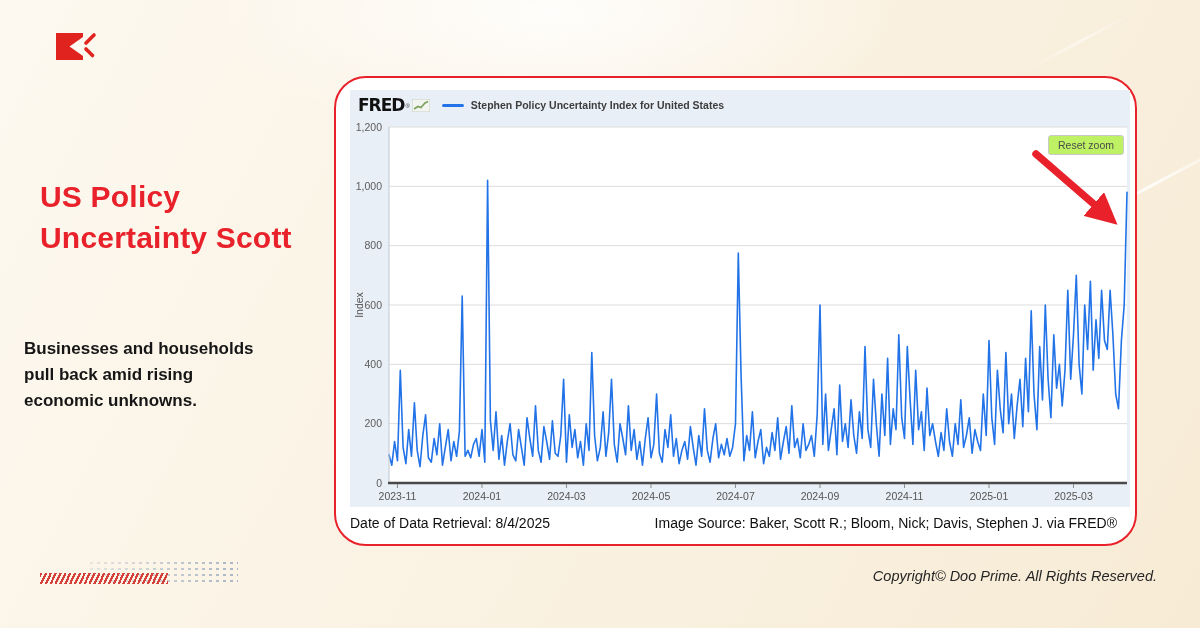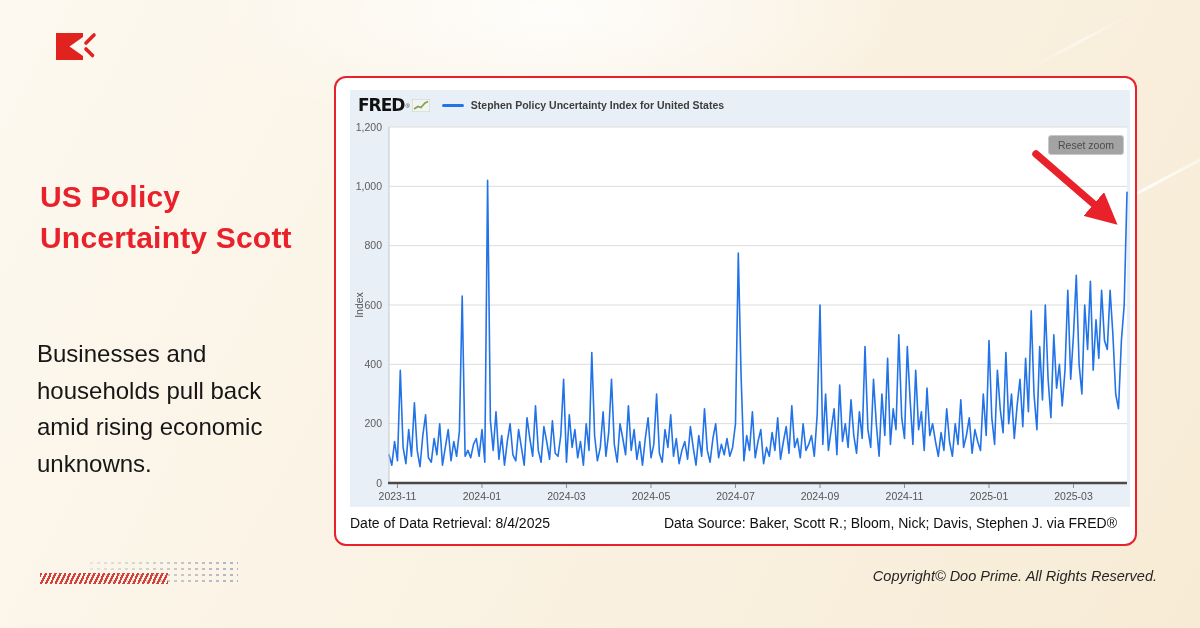--- a/index.html
+++ b/index.html
@@ -21,45 +21,45 @@
   .streak.s2 { right:60px; top:40px; width:120px; opacity:.6; }
 
   
   .logo { position:absolute; left:56px; top:32px; }
   .headline {
     position:absolute; left:40px; top:176px; width:252px;
     font-size:30px; line-height:1.38; font-weight:700; color:#e8212a;
     letter-spacing:0.2px;
   }
   .subhead {
-    position:absolute; left:37px; top:336px; width:252px;
-    font-size:24px; line-height:1.53; font-weight:400; color:#161616;
+    position:absolute; left:24px; top:336px; width:252px;
+    font-size:17px; line-height:1.53; font-weight:700; color:#161616;
   }
 
   
   .card {
     position:absolute; left:334px; top:76px; width:803px; height:470px;
-    background:#ffffff; border:2.5px solid #e8212a; border-radius:12px;
+    background:#ffffff; border:2.5px solid #e8212a; border-radius:32px;
   }
   .chart-region {
     position:absolute; left:14px; top:12px; width:780px; height:417px;
     background:#e9eff6; overflow:hidden;
   }
   .fred-header {
     position:absolute; left:8px; top:3px; height:24px;
     display:flex; align-items:center; z-index:2;
   }
   .fred-word { font-family:"DejaVu Sans", sans-serif; font-weight:bold; font-size:17px; letter-spacing:-1px; color:#111; }
   .fred-reg { font-size:6px; color:#333; vertical-align:top; margin:2px 2px 0 1px; }
   .legend-dash { width:22px; height:3px; background:#2273e8; border-radius:2px; margin:0 7px 0 12px; }
   .legend-text { font-size:10.5px; font-weight:bold; color:#3d3d3d; }
   .reset-zoom {
     position:absolute; right:6px; top:45px; z-index:3;
     font-family:"Liberation Sans", sans-serif;
-    font-size:10.5px; color:#4c4c4c; background:#a3a3a3;
+    font-size:10.5px; color:#4c4c4c; background:#bef264;
     border:1px solid #c9c9c9; border-radius:3px; padding:3px 9px; cursor:pointer;
   }
   .plot-svg { position:absolute; left:0; top:0; }
   .arrow-svg { position:absolute; left:690px; top:60px; width:120px; height:180px; z-index:4; pointer-events:none; }
 
   .card-footer {
     position:absolute; left:14px; right:18px; top:437px;
     display:flex; justify-content:space-between; align-items:center;
     font-size:14px; color:#101010; font-weight:500;gap:40px;
   }
@@ -158,21 +158,21 @@
       <defs>
         <marker id="ah" markerWidth="4.4" markerHeight="4.2" refX="0.4" refY="2.1" orient="auto">
           <path d="M0,0 L4.2,2.1 L0,4.2 z" fill="#e8212a"></path>
         </marker>
       </defs>
       <line x1="10" y1="16" x2="70" y2="68" stroke="#e8212a" stroke-width="7.5" stroke-linecap="round" marker-end="url(#ah)"></line>
     </svg>
 
     <div class="card-footer">
       <span>Date of Data Retrieval: 8/4/2025</span>
-      <span>Data Source: Baker, Scott R.; Bloom, Nick; Davis, Stephen J. via FRED®</span>
+      <span>Image Source: Baker, Scott R.; Bloom, Nick; Davis, Stephen J. via FRED®</span>
     </div>
   </div>
 
   <div class="deco-dots"></div>
   <div class="deco-stripes"></div>
   <div class="copyright">Copyright© Doo Prime. All Rights Reserved.</div>
 
 </div>
 
 </body></html>

